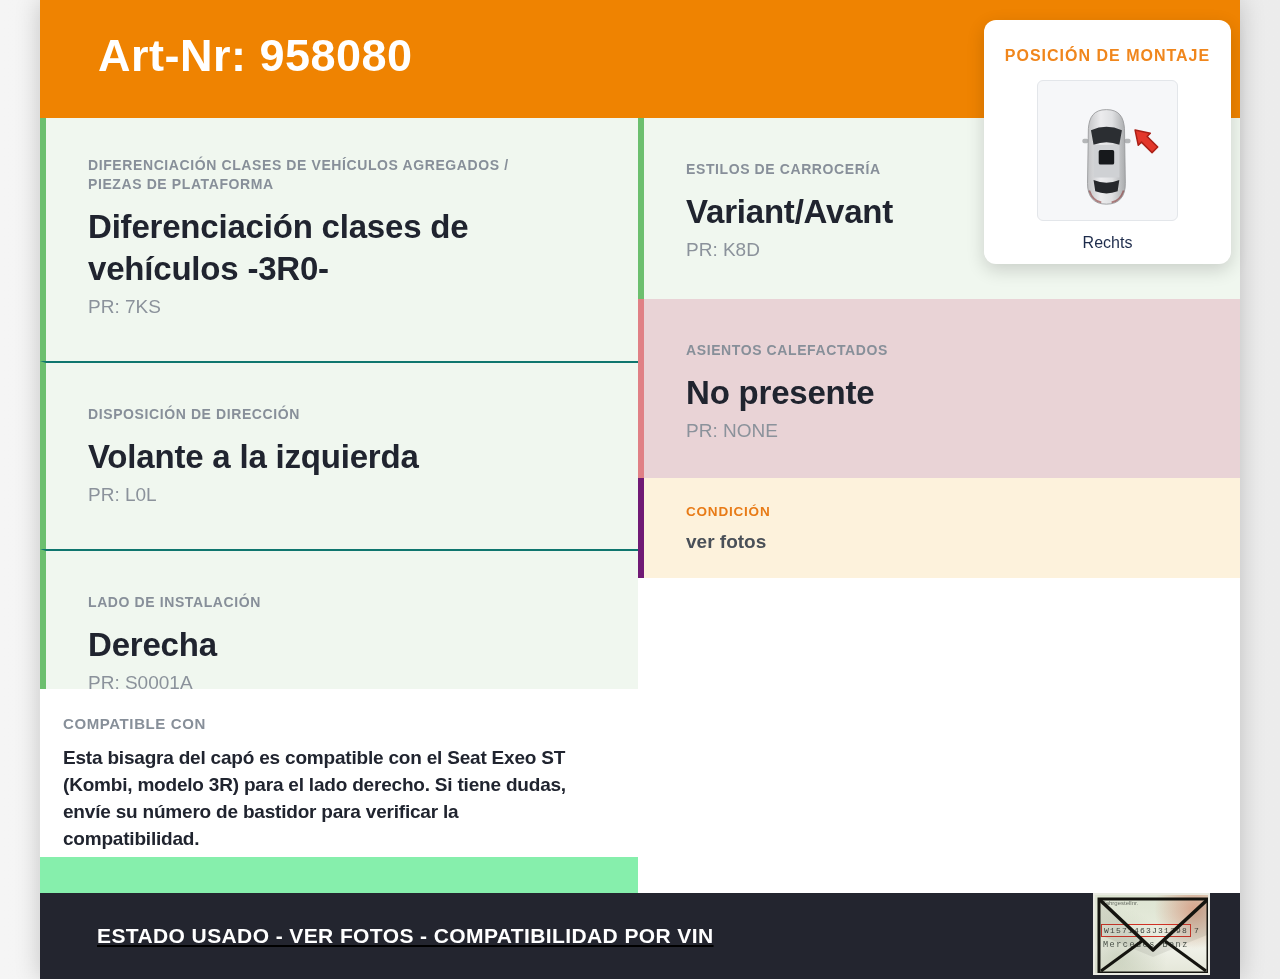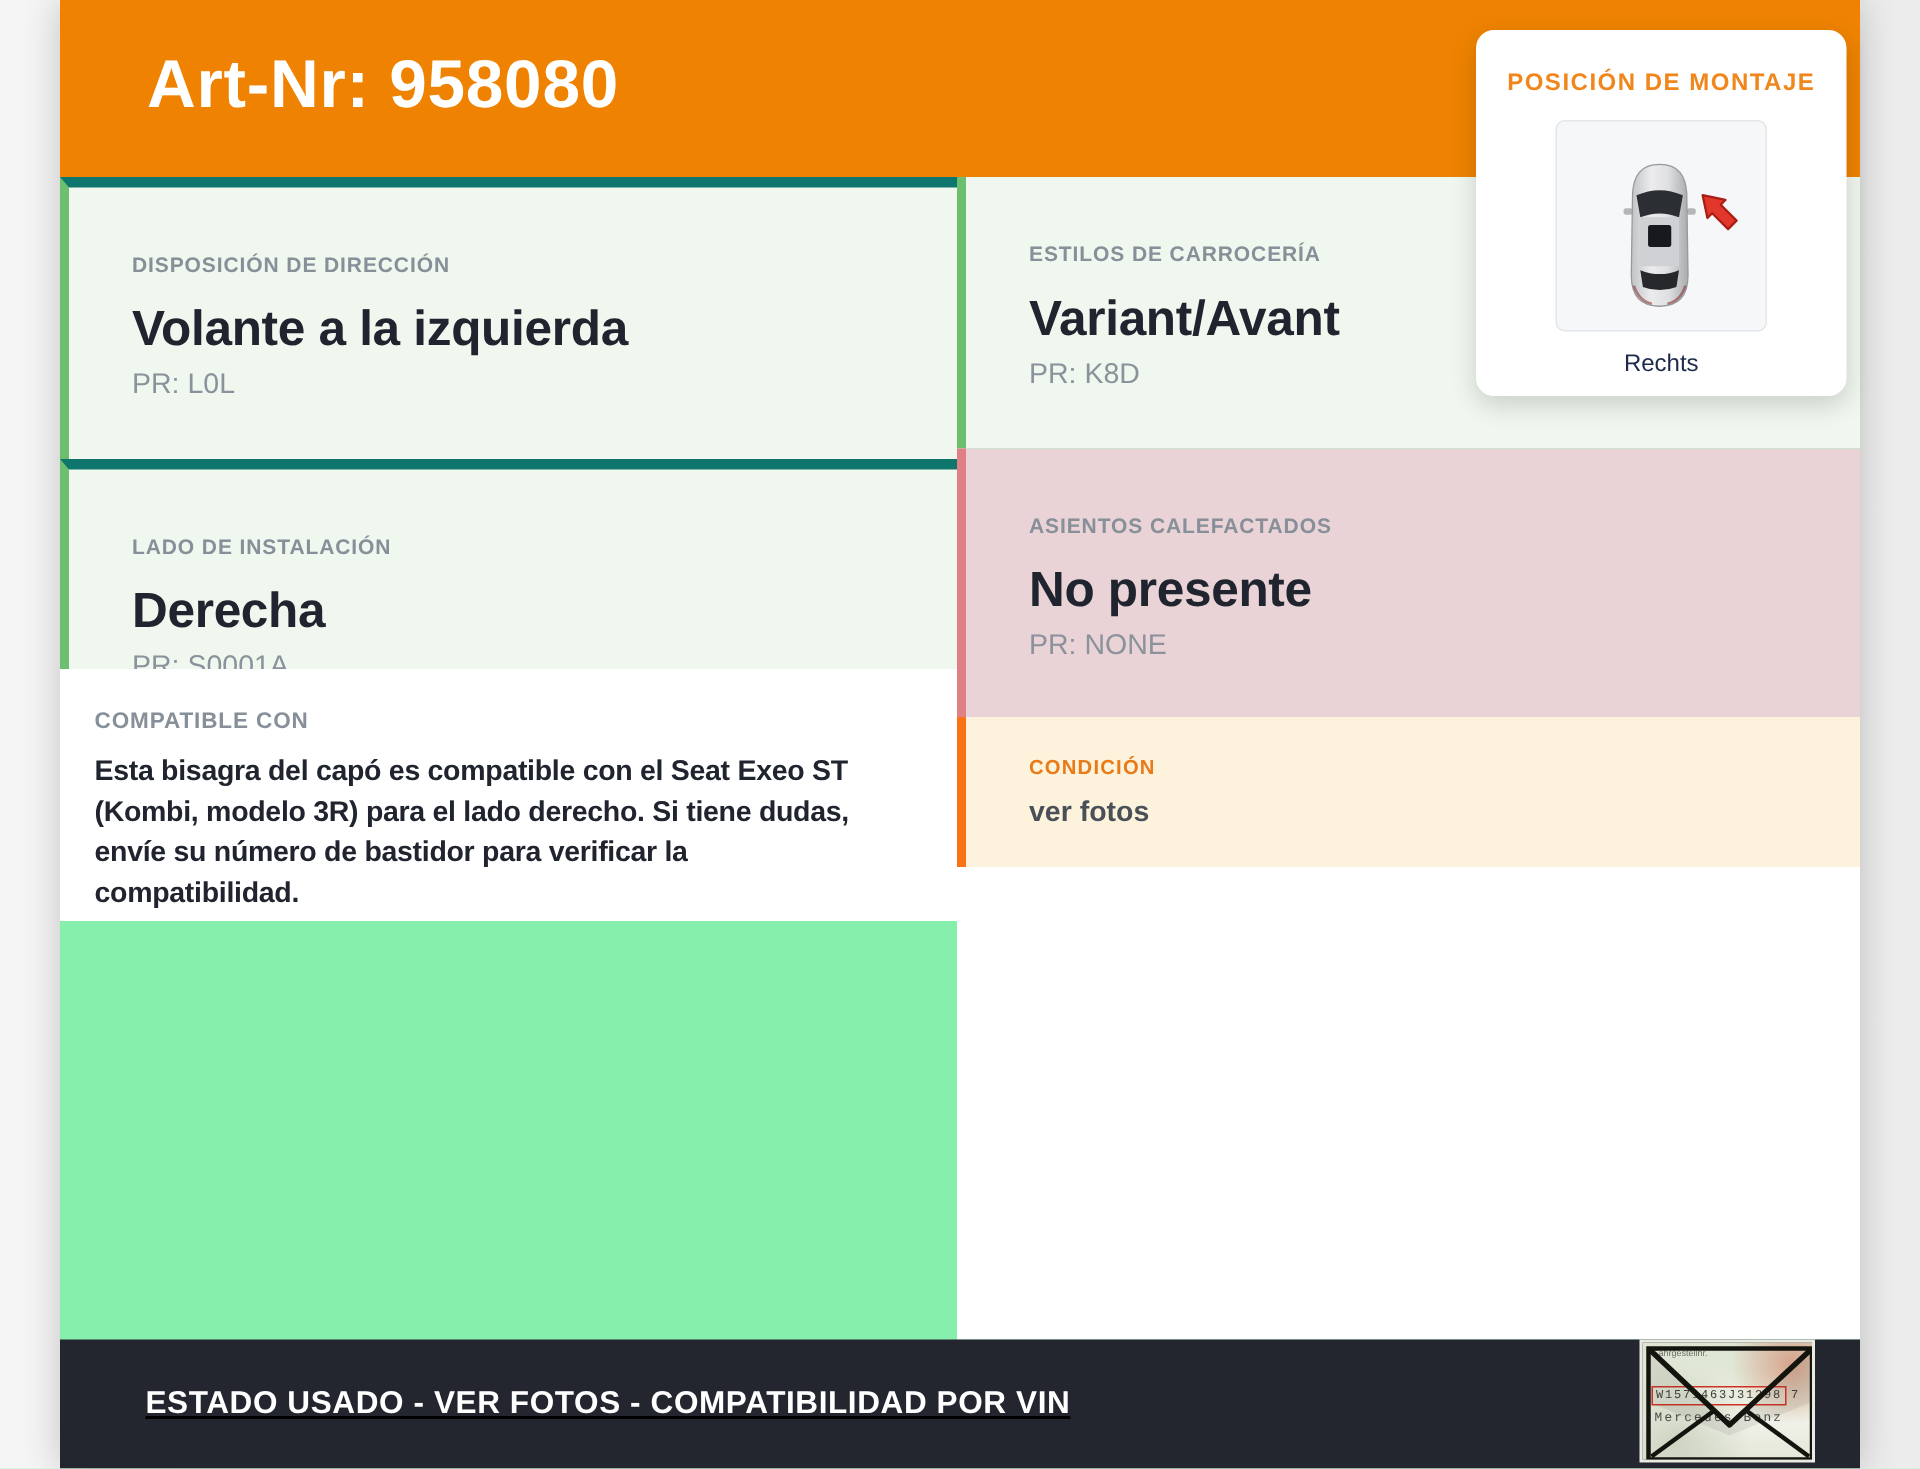--- a/index.html
+++ b/index.html
@@ -20,31 +20,31 @@
   .header h1{
     margin:0 0 6px 58px;color:#ffffff;font-size:45px;font-weight:800;letter-spacing:.5px;
   }
   
   .columns{display:flex;height:775px;}
   .col-left{width:598px;display:flex;flex-direction:column;}
   .col-right{width:602px;display:flex;flex-direction:column;}
   .section{box-sizing:border-box;padding:42px 20px 0 42px;}
   .section.green{background:#f0f7ef;border-left:6px solid #6cbf6e;}
   .section.pink{background:#e9d3d6;border-left:6px solid #e08085;}
-  .section.cream{background:#fdf2dc;border-left:6px solid #f97316;padding-top:24px;}
+  .section.cream{background:#fdf2dc;border-left:6px solid #701a75;padding-top:24px;}
   .section .label{
     font-size:14px;font-weight:700;color:#878f99;letter-spacing:.6px;
     line-height:19px;white-space:pre-line;
   }
   .section .value{
     margin-top:12px;font-size:33px;font-weight:700;color:#20242f;
     line-height:42px;white-space:pre-line;letter-spacing:-.2px;
   }
   .section .pr{margin-top:6px;font-size:19px;font-weight:500;color:#8b929b;}
-  .divided{border-top:7px solid #0f766e;}
+  .divided{border-top:2px solid #0f766e;}
   .s1{height:243px;padding-top:38px;}
   .s2{height:188px;}
   .s3{height:140px;}
   .r1{height:181px;}
   .r2{height:179px;}
   .r3{height:100px;}
   .r3 .label{color:#e87b17;font-size:13.5px;letter-spacing:.8px;}
   .r3 .value{margin-top:9px;font-size:19px;font-weight:600;color:#4a5058;line-height:24px;letter-spacing:0;}
   .right-filler{flex:1;background:#ffffff;}
   
@@ -136,20 +136,27 @@
           <path d="M0,10 L13,1.5 L13,6 L28,6 L28,14 L13,14 L13,18.5 Z" fill="#e3372b" stroke="#a91f16" stroke-width="1.5" stroke-linejoin="round"></path>
         </g>
       </svg>
     </div>
     <div class="card-value">Rechts</div>
   </div>
 
   <div class="columns">
 
     <div class="col-left">
+      <div class="section green s1">
+        <div class="label">DIFERENCIACIÓN CLASES DE VEHÍCULOS AGREGADOS /
+PIEZAS DE PLATAFORMA</div>
+        <div class="value">Diferenciación clases de
+vehículos -3R0-</div>
+        <div class="pr">PR: 7KS</div>
+      </div>
       <div class="section green s2 divided">
         <div class="label">DISPOSICIÓN DE DIRECCIÓN</div>
         <div class="value">Volante a la izquierda</div>
         <div class="pr">PR: L0L</div>
       </div>
       <div class="section green s3 divided">
         <div class="label">LADO DE INSTALACIÓN</div>
         <div class="value">Derecha</div>
         <div class="pr">PR: S0001A</div>
       </div>

